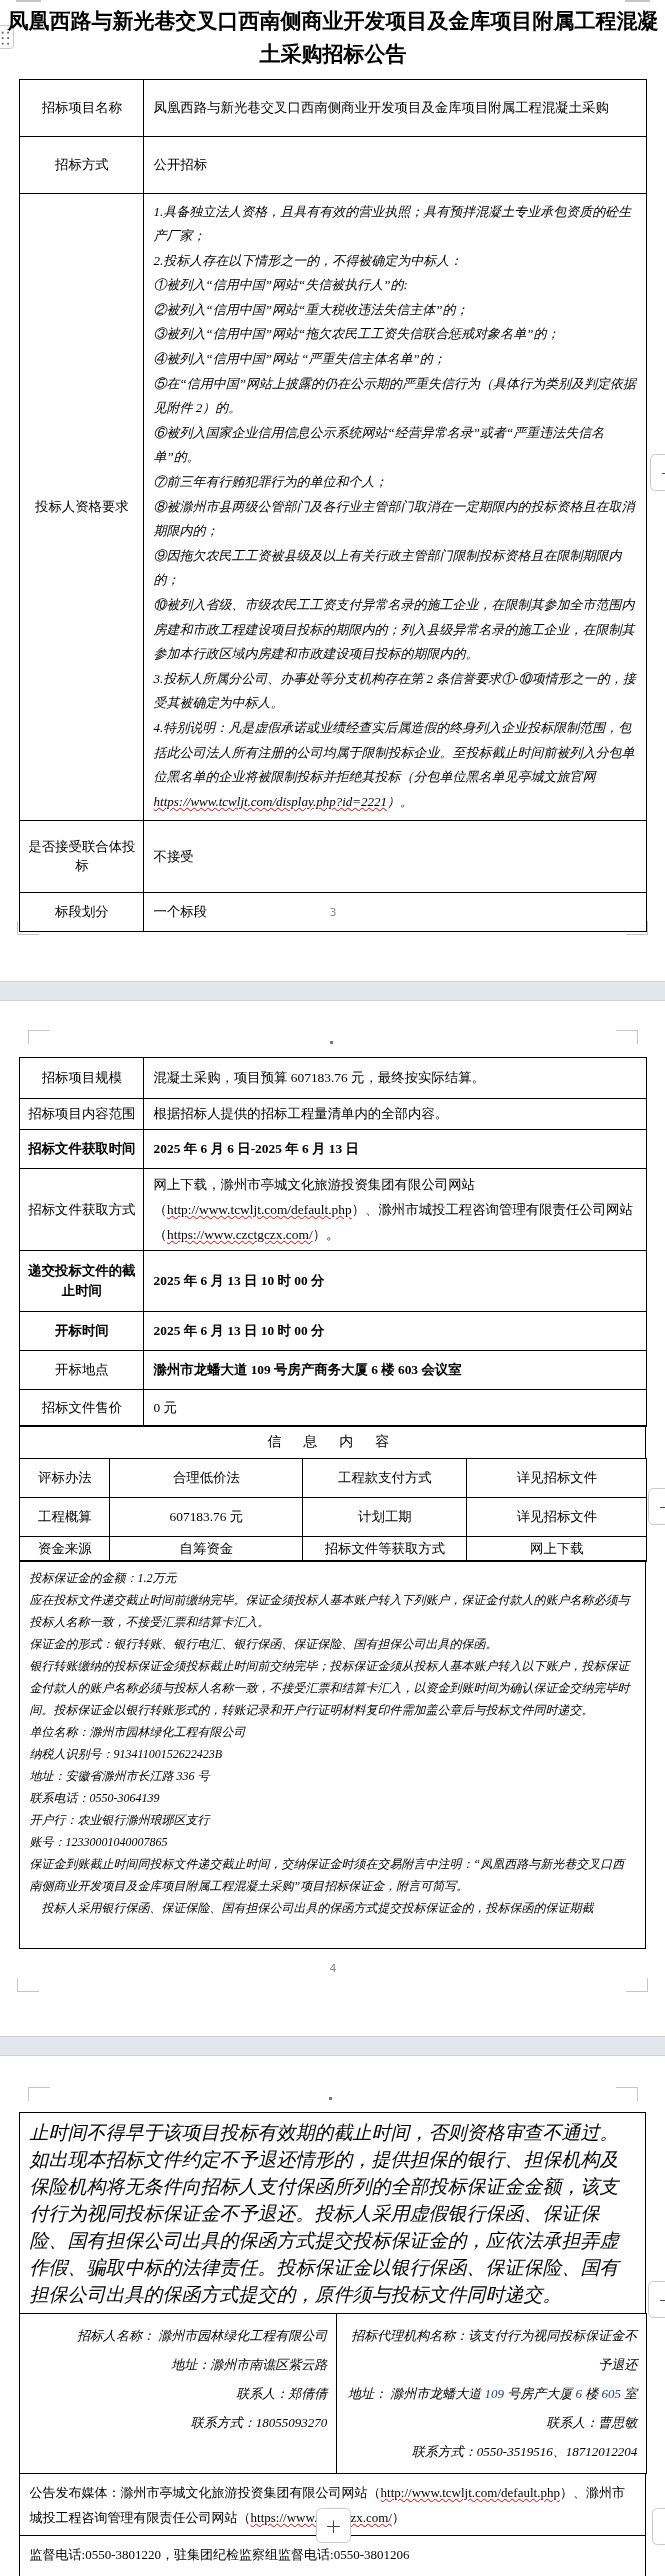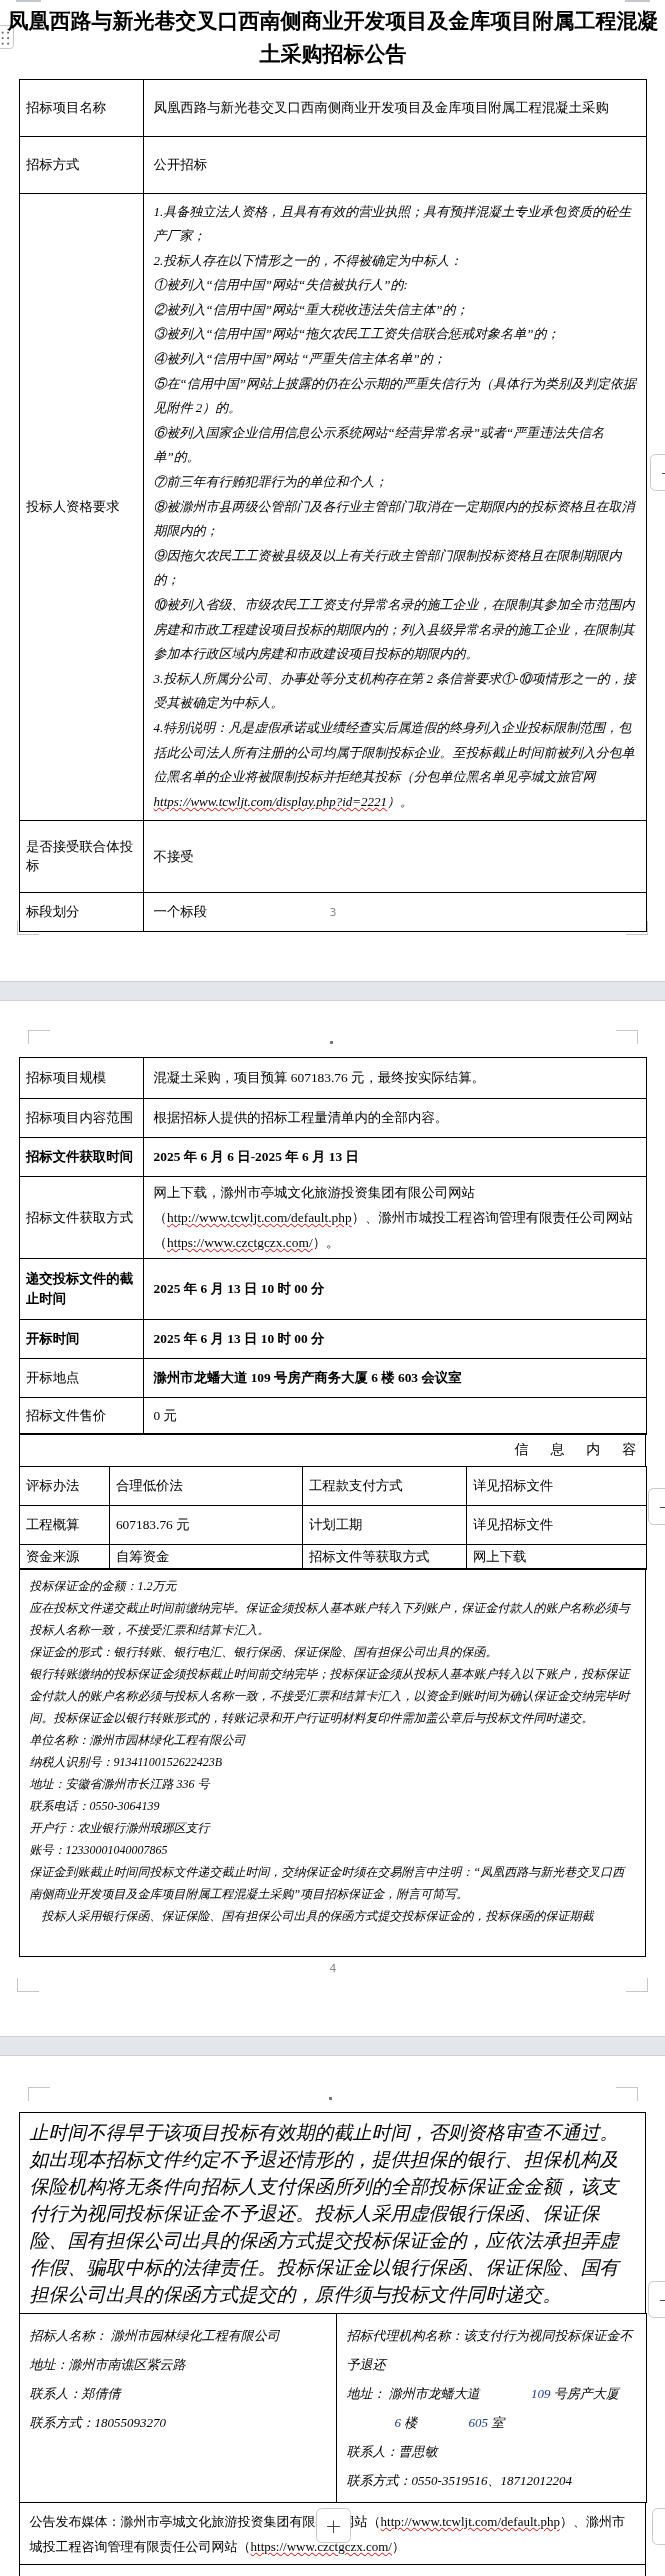--- a/index.html
+++ b/index.html
@@ -4,34 +4,34 @@
 <style>
   * { margin:0; padding:0; box-sizing:border-box; }
   html,body { background:#fff; }
   body { font-family:"Liberation Serif","DejaVu Serif",serif; color:#000; }
   .stage { position:relative; width:666px; height:2576px; overflow:hidden; background:#fff; }
 
   
   .doc-block { position:absolute; left:19.4px; width:627px; }
   table { border-collapse:collapse; table-layout:fixed; width:627px; }
   td { border:1.4px solid #000; vertical-align:middle; font-size:13.4px; line-height:1.45; }
-  .lbl { padding:1.8px 5.5px; }
+  .lbl { text-align:center; padding:1.8px 5.5px; }
   .val { padding:2.8px 9.2px; }
   .bold { font-weight:bold; }
   .para-cell { vertical-align:top; padding:5.5px 9.2px; }
   .para { white-space:pre-wrap;font-style:italic; }
   .q-cell .para { font-size:13px; line-height:24.6px; }
   .g-cell .para { font-size:12px; line-height:22px; }
   .t3-para .para { font-size:19px; line-height:27px; }
-  .contact-cell { vertical-align:top; padding:7.4px 9.2px; }
+  .contact-cell { vertical-align:top; padding:7.4px 9.2px;text-align:right; }
   .contact-cell .para { font-size:13px; line-height:29px; }
   .url { color:#000; text-decoration-line:underline; text-decoration-style:wavy; text-decoration-color:#e00000; text-decoration-thickness:0.9px; cursor:pointer; }
-  .blue { color:#1b3f8e;margin-left:48px; }
+  .blue { color:#1b3f8e; }
   .title { position:absolute; top:4.6px; left:0; width:666px; text-align:center; font-size:21px; font-weight:bold; line-height:33px; }
-  .info-hdr { text-align:right; letter-spacing:9.2px; font-size:14px; padding:5.5px 0; }
+  .info-hdr { text-align:center; letter-spacing:9.2px; font-size:14px; padding:5.5px 0; }
   .stack { margin-top:-1.4px; }
 
   
   .pagenum { position:absolute; width:666px; text-align:center; font-size:11px; color:#8a8a8a; font-family:"DejaVu Sans",sans-serif; }
   .band { position:absolute; left:0; width:666px; height:20.3px; background:#e3e6ea; border-top:0.9px solid #cdd1d6; border-bottom:0.9px solid #cdd1d6; }
   .mark { position:absolute; width:22px; height:14px; }
   .mark.tl { border-top:1.8px solid #c3c7cc; border-left:1.8px solid #c3c7cc; }
   .mark.tr { border-top:1.8px solid #c3c7cc; border-right:1.8px solid #c3c7cc; }
   .mark.bl { border-bottom:1.8px solid #c3c7cc; border-left:1.8px solid #c3c7cc; }
   .mark.br { border-bottom:1.8px solid #c3c7cc; border-right:1.8px solid #c3c7cc; }
@@ -130,21 +130,21 @@
     <table>
       <colgroup>
           <col style="width:124px">
           <col style="width:503px">
         </colgroup>
       <tbody>
           <tr style="height:41px">
         <td class="lbl">招标项目规模</td>
         <td class="val">混凝土采购，项目预算 607183.76 元，最终按实际结算。</td>
       </tr>
-      <tr style="height:39px">
+      <tr style="height:31px">
         <td class="lbl">招标项目内容范围</td>
         <td class="val">根据招标人提供的招标工程量清单内的全部内容。</td>
       </tr>
       <tr style="height:39px">
         <td class="lbl bold">招标文件获取时间</td>
         <td class="val bold">2025 年 6 月 6 日-2025 年 6 月 13 日</td>
       </tr>
       <tr style="height:81px">
         <td class="lbl">招标文件获取方式</td>
         <td class="val" style="line-height:25px">网上下载，滁州市亭城文化旅游投资集团有限公司网站（<span class="url">http://www.tcwljt.com/default.php</span>）、滁州市城投工程咨询管理有限责任公司网站（<span class="url">https://www.czctgczx.com/</span>）。</td>

